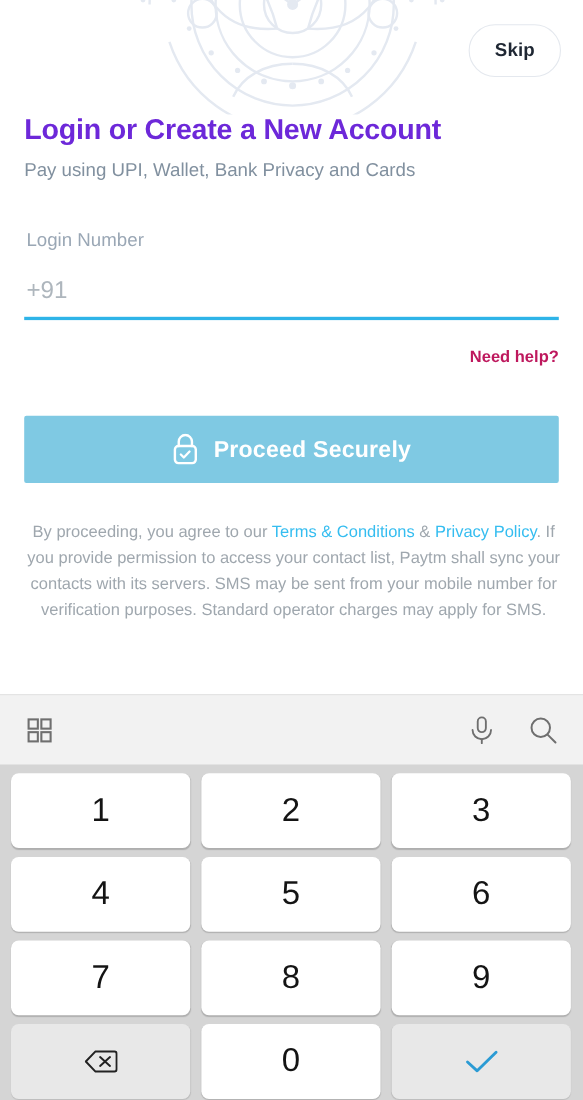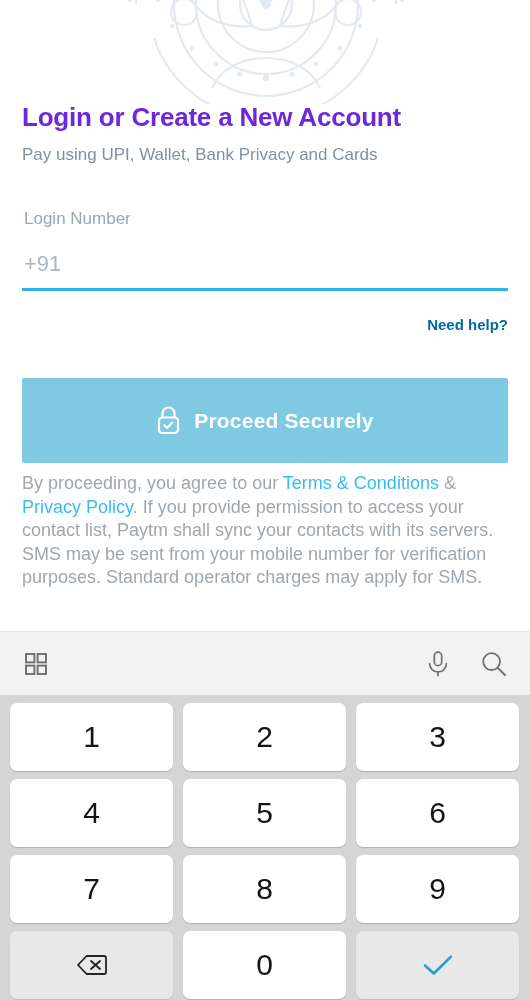--- a/index.html
+++ b/index.html
@@ -115,31 +115,31 @@
     height: 3px;
     background: #2eb4e8;
   }
 
   .need-help {
     position: absolute;
     top: 316px;
     right: 22px;
     font-size: 15px;
     font-weight: bold;
-    color: #0369a1;
+    color: #be185d;
     cursor: pointer;
   }
 
   
   .cta {
     position: absolute;
     top: 378px;
     left: 22px;
     width: 486px;
-    height: 85px;
+    height: 61px;
     background: #7fc9e3;
     border: none;
     border-radius: 2px;
     display: flex;
     align-items: center;
     justify-content: center;
     gap: 13px;
     cursor: pointer;
   }
   .cta-label {
@@ -148,23 +148,24 @@
     font-weight: bold;
     letter-spacing: .2px;
   }
 
   
   .terms {
     position: absolute;
     top: 472px;
     left: 22px;
     width: 490px;
-    font-size: 18px;
+    font-size: 15px;
     line-height: 23.5px;
     color: #9fa7ae;
+    text-align: center;
   }
   .terms a {
     color: #35bdf0;
     text-decoration: none;
     cursor: pointer;
   }
 
   
   .keyboard {
     position: absolute;
@@ -271,20 +272,21 @@
       <circle cx="56" cy="64" r="2"></circle>
         <circle cx="40" cy="60" r="2.6"></circle>
       <circle cx="300" cy="60" r="2.6"></circle>
         <circle cx="34" cy="92" r="2.2"></circle>
       <circle cx="306" cy="92" r="2.2"></circle>
       <circle cx="170" cy="96" r="5"></circle>
     </g>
   </svg>
 
   <div class="header-row">
+    <div class="pill" id="pill-skip">Skip</div>
   </div>
 
   <div class="content">
 
     <div class="page-title">Login or Create a New Account</div>
 
     <div class="page-subtitle">Pay using UPI, Wallet, Bank Privacy and Cards</div>
 
     <div class="field-label">Login Number</div>
 

